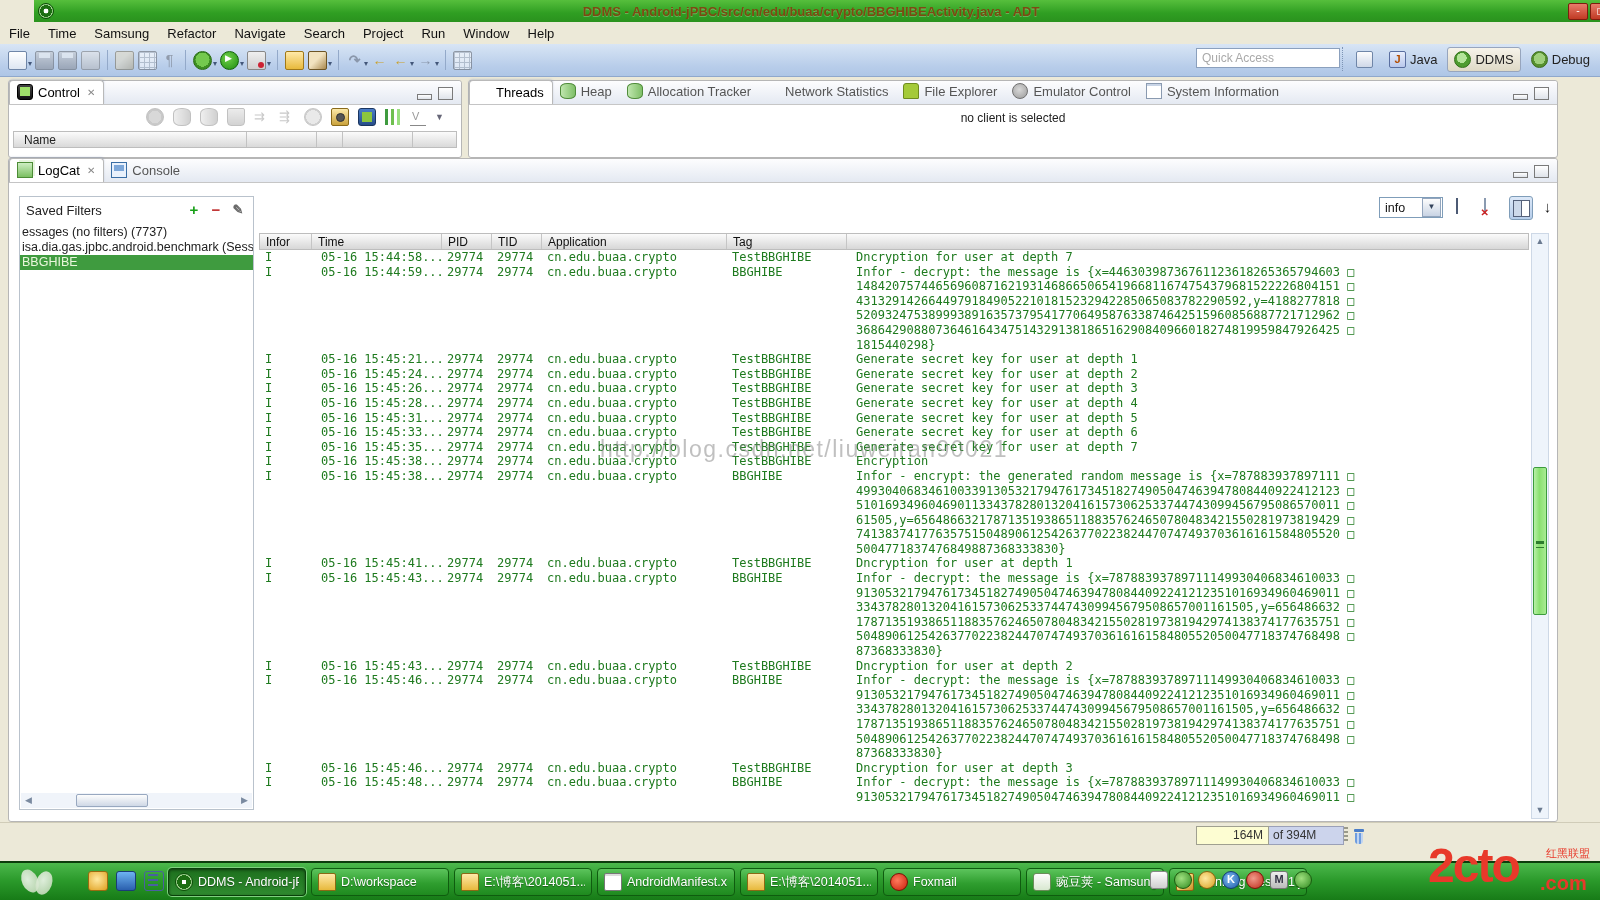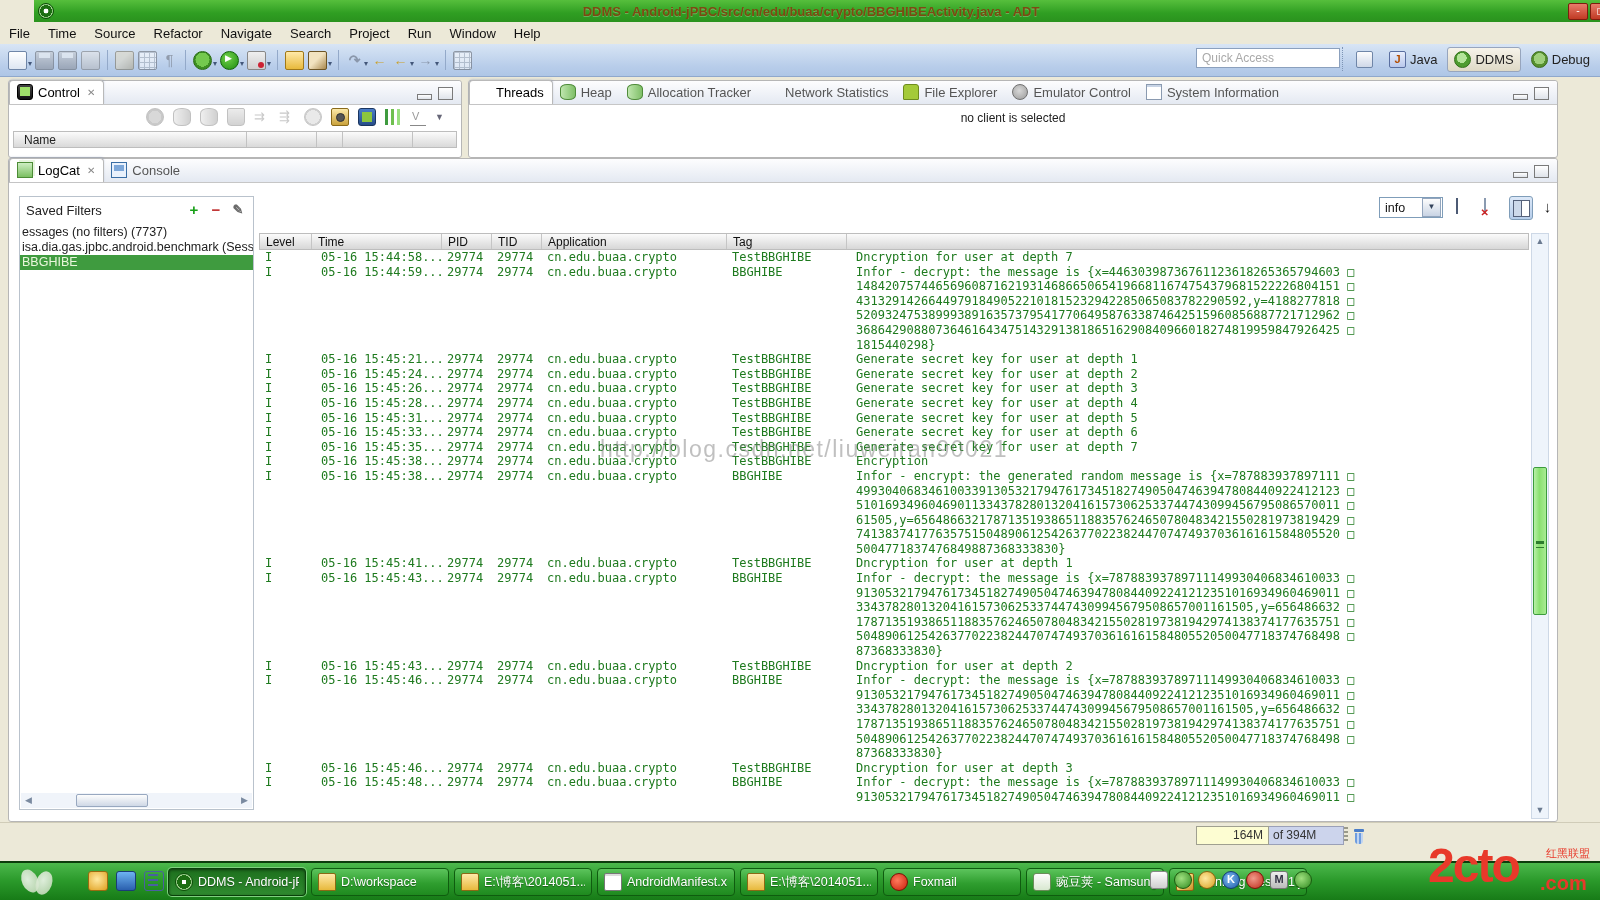--- a/index.html
+++ b/index.html
@@ -242,21 +242,21 @@
   <div class="winctl">-</div>
       <div class="winctl">□</div>
       <div class="winctl">×</div>
     </div>
 </div>
 
 <div id="menubar" class="abs">
 
 <span class="menu-item">File</span>
     <span class="menu-item">Time</span>
-    <span class="menu-item">Source</span>
+    <span class="menu-item">Samsung</span>
     <span class="menu-item">Refactor</span>
     <span class="menu-item">Navigate</span>
     <span class="menu-item">Search</span>
     <span class="menu-item">Project</span>
     <span class="menu-item">Run</span>
     <span class="menu-item">Window</span>
     <span class="menu-item">Help</span>
   </div>
 
 <div id="toolbar" class="abs">
@@ -342,21 +342,21 @@
     <span>Name</span>
     <span class="colsep" style="left:232px"></span>
       <span class="colsep" style="left:302px"></span>
     <span class="colsep" style="left:328px"></span>
       <span class="colsep" style="left:398px"></span>
   </div>
 </div>
 
 <div id="threads" class="abs view">
   <div class="tabstrip" id="threads-tabs">
-    <div style="display:flex;align-items:flex-end">
+    <div style="display:flex;align-items:flex-start">
 
     <div class="tab active" data-icon="threads">
           <span class="t-ico ti-threads"></span>
           <span>Threads</span>
         </div>
         <div class="tab" data-icon="cyl">
           <span class="t-ico ti-cyl"></span>
           <span>Heap</span>
         </div>
         <div class="tab" data-icon="cyl">
@@ -436,21 +436,21 @@
         <i></i>
         <i></i>
       </span>
     </div>
   <div class="lc-act" id="lc-scroll">
       <span class="lca-ico ico-darr">↓</span>
     </div>
 
   <div id="log-header">
 
-  <div class="log-col" style="width: 52px;">Level</div>
+  <div class="log-col" style="width: 52px;">Infor</div>
       <div class="log-col" style="width: 130px;">Time</div>
       <div class="log-col" style="width: 50px;">PID</div>
       <div class="log-col" style="width: 50px;">TID</div>
       <div class="log-col" style="width: 185px;">Application</div>
       <div class="log-col" style="width: 120px;">Tag</div>
     </div>
 
   <div id="log-rows">
       <div class="log-line"><span class="log-cell" style="width: 52px;">I</span><span class="log-cell" style="width: 130px; padding-left: 10px;">05-16 15:44:58...</span><span class="log-cell" style="width: 50px;">29774</span><span class="log-cell" style="width: 50px;">29774</span><span class="log-cell" style="width: 185px;">cn.edu.buaa.crypto</span><span class="log-cell" style="width: 120px;">TestBBGHIBE</span><span class="log-cell" style="flex: 1 1 0%; padding-left: 10px;">Dncryption for user at depth 7</span></div>
       <div class="log-line"><span class="log-cell" style="width: 52px;">I</span><span class="log-cell" style="width: 130px; padding-left: 10px;">05-16 15:44:59...</span><span class="log-cell" style="width: 50px;">29774</span><span class="log-cell" style="width: 50px;">29774</span><span class="log-cell" style="width: 185px;">cn.edu.buaa.crypto</span><span class="log-cell" style="width: 120px;">BBGHIBE</span><span class="log-cell" style="flex: 1 1 0%; padding-left: 10px;">Infor - decrypt: the message is {x=44630398736761123618265365794603 □</span></div>

